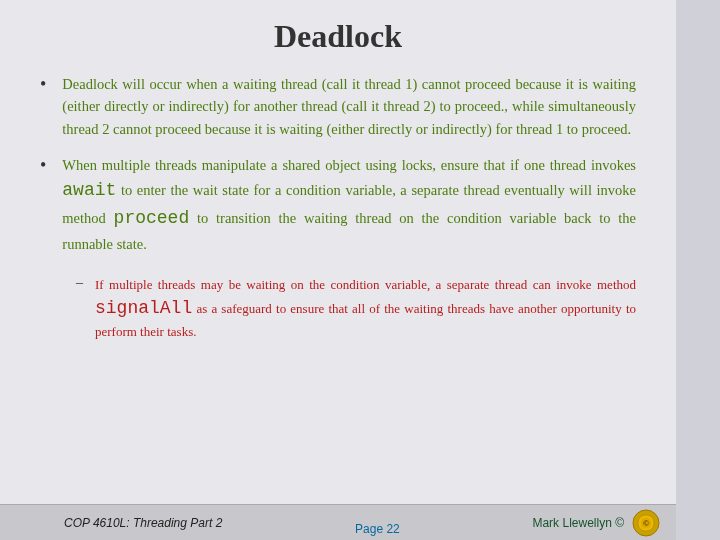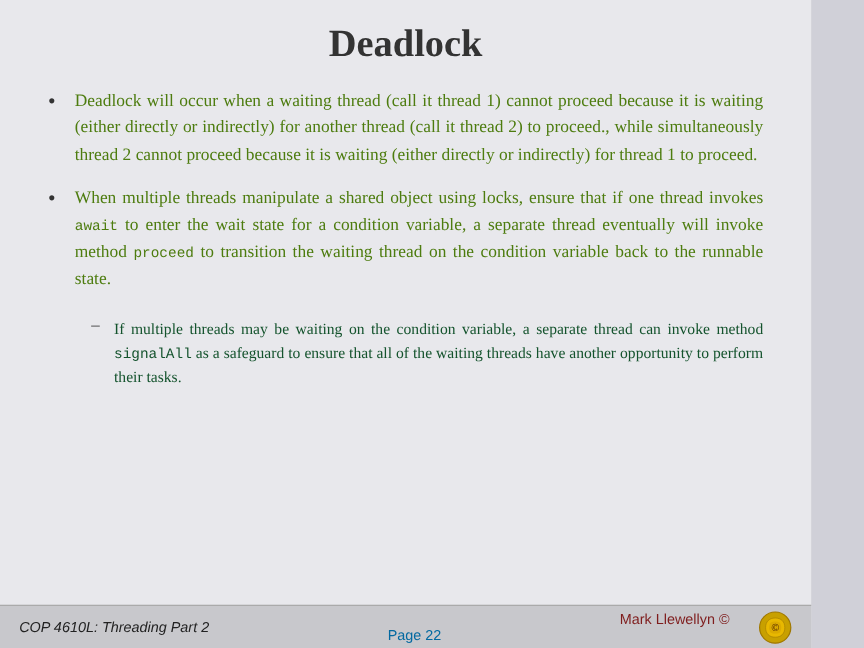--- a/index.html
+++ b/index.html
@@ -55,76 +55,77 @@
 
     .bullet-text {
       font-size: 14.5px;
       line-height: 1.55;
       color: #4d7c0f;
       text-align: justify;
     }
 
     .bullet-text code, .mono {
       font-family: 'Courier New', Courier, monospace;
-      font-size: 12px;
+      font-size: 18px;
     }
 
     .sub-bullet {
       display: flex;
       align-items: flex-start;
       margin-top: 6px;
       padding-left: 36px;
     }
 
     .sub-dash {
       margin-right: 12px;
       flex-shrink: 0;
       font-size: 14px;
       color: #333;
     }
 
     .sub-text {
       font-size: 13px;
       line-height: 1.5;
-      color: #14532d;
+      color: #b91c1c;
       text-align: justify;
     }
 
     .footer {
       display: flex;
       align-items: center;
       justify-content: space-between;
       background: #c8c8cc;
       border-top: 1px solid #aaa;
       padding: 5px 16px;
       height: 36px;
       flex-shrink: 0;
     }
 
     .footer-left {
       font-size: 12px;
       color: #222;
       font-family: Arial, sans-serif;
       font-style: italic;
+      margin-left: 48px;
     }
 
     .footer-center {
       font-size: 12px;
       color: #0369a1;
       font-family: Arial, sans-serif;
       margin-top: 12px;
     }
 
     .footer-right {
       font-size: 12px;
-      color: #7f1d1d;
+      color: #14532d;
       font-family: Arial, sans-serif;
       display: flex;
-      align-items: flex-start;
-      gap: 24px;
+      align-items: center;
+      gap: 8px;
     }
 
     .logo {
       width: 28px;
       height: 28px;
       flex-shrink: 0;
     }
   </style>
 </head>
 <body>

